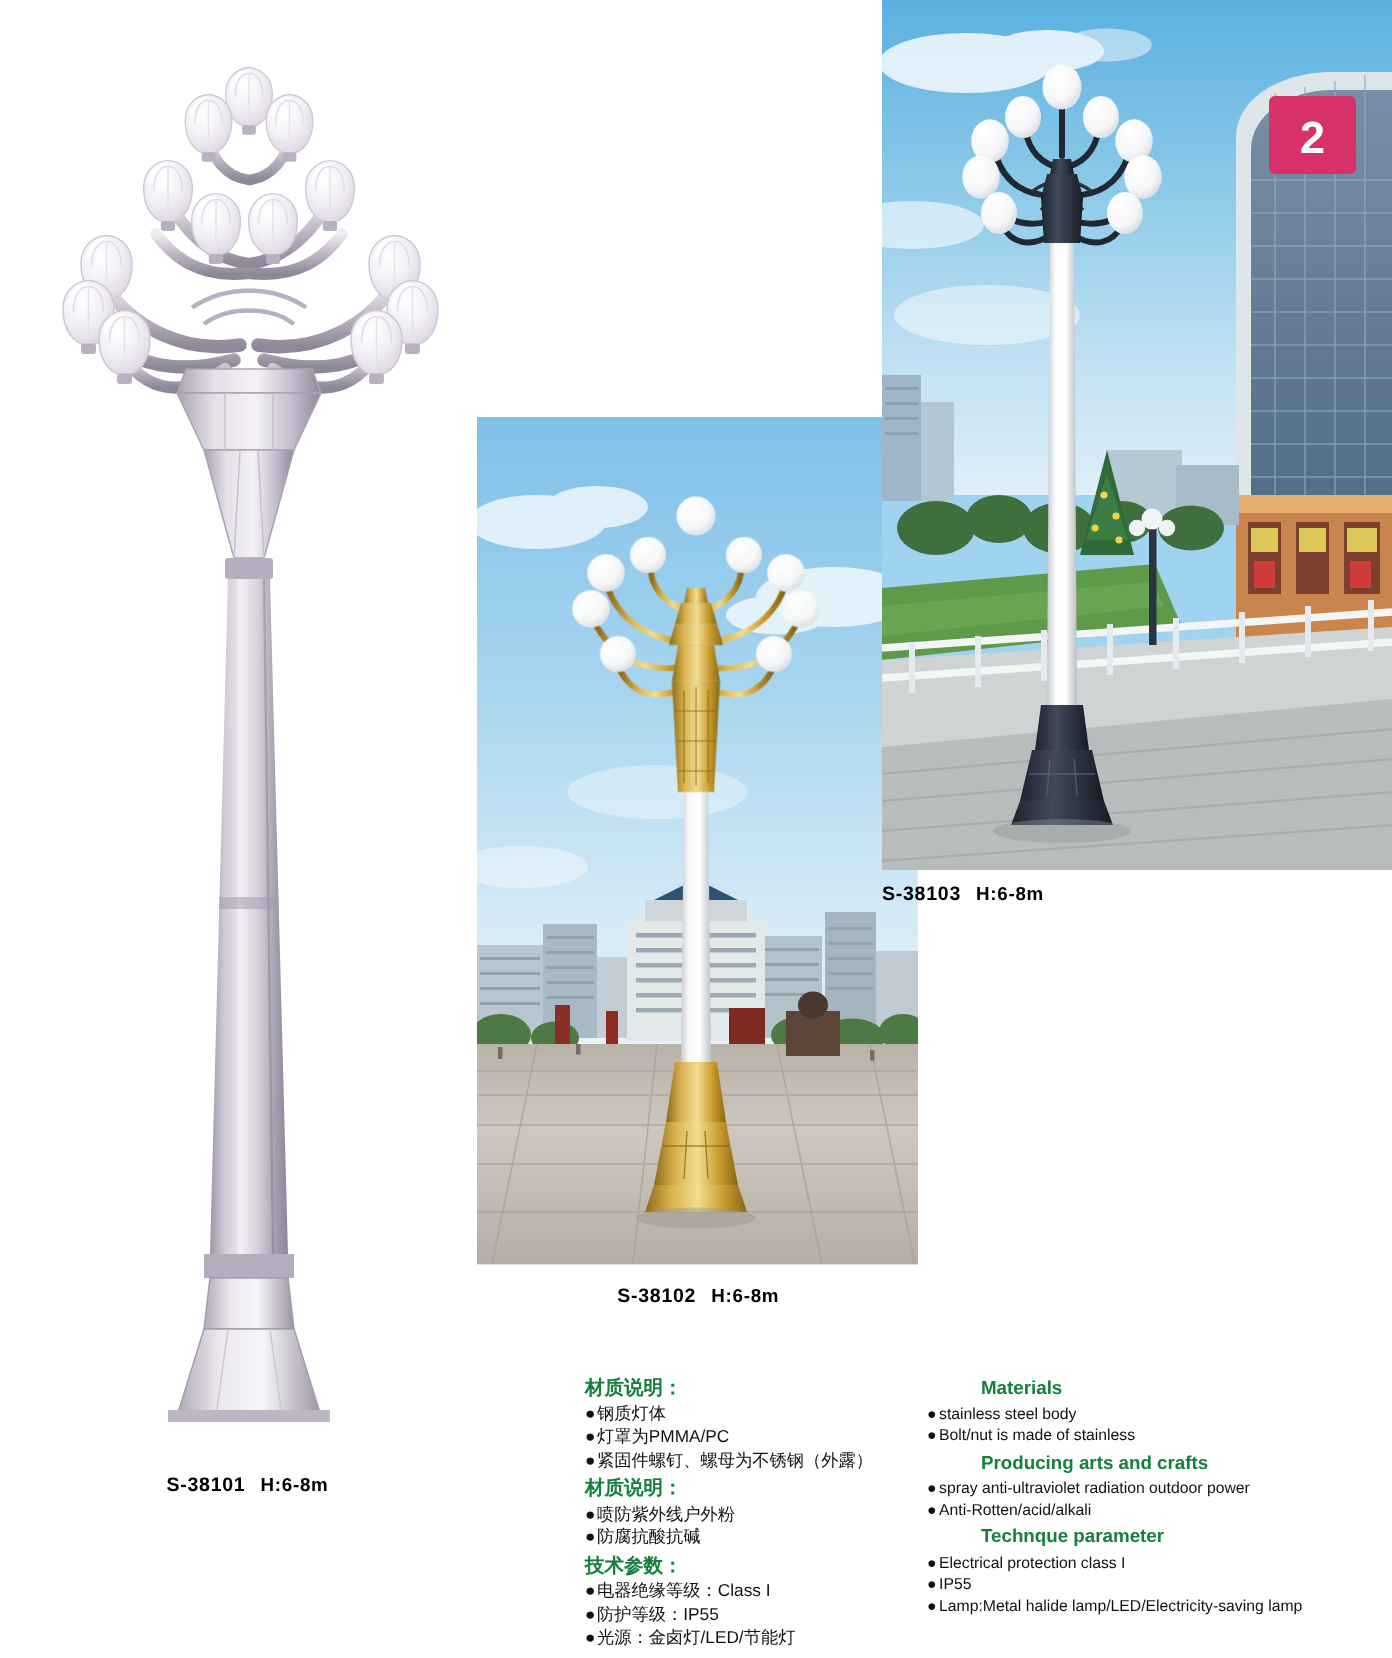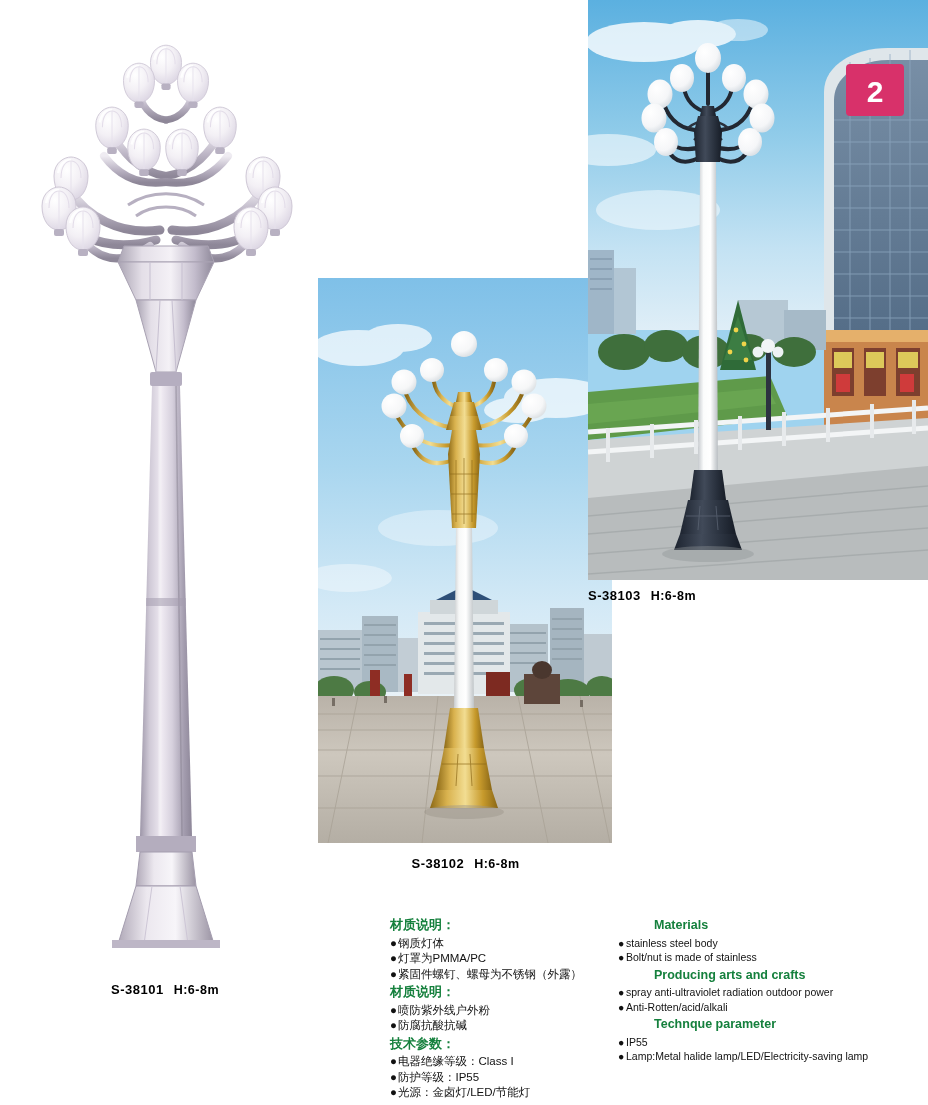--- a/index.html
+++ b/index.html
@@ -630,18 +630,19 @@
     </div>
 
     <div class="spec-head en">Producing arts and crafts</div>
     <div class="grp">
       <div class="spec-item en"><span class="bullet">●</span><span>spray anti-ultraviolet radiation outdoor power</span></div>
       <div class="spec-item en"><span class="bullet">●</span><span>Anti-Rotten/acid/alkali</span></div>
     </div>
 
     <div class="spec-head en">Technque parameter</div>
     <div class="grp">
+      <div class="spec-item en"><span class="bullet">●</span><span>Electrical protection class I</span></div>
       <div class="spec-item en"><span class="bullet">●</span><span>IP55</span></div>
       <div class="spec-item en"><span class="bullet">●</span><span>Lamp:Metal halide lamp/LED/Electricity-saving lamp</span></div>
     </div>
   </div>
 
 </div>
 
 </body></html>

